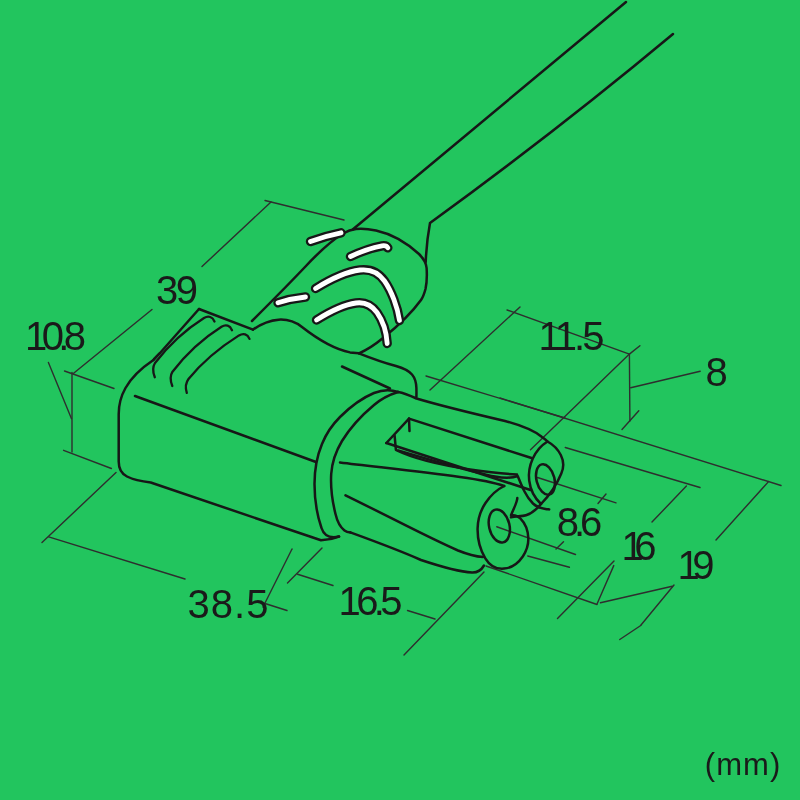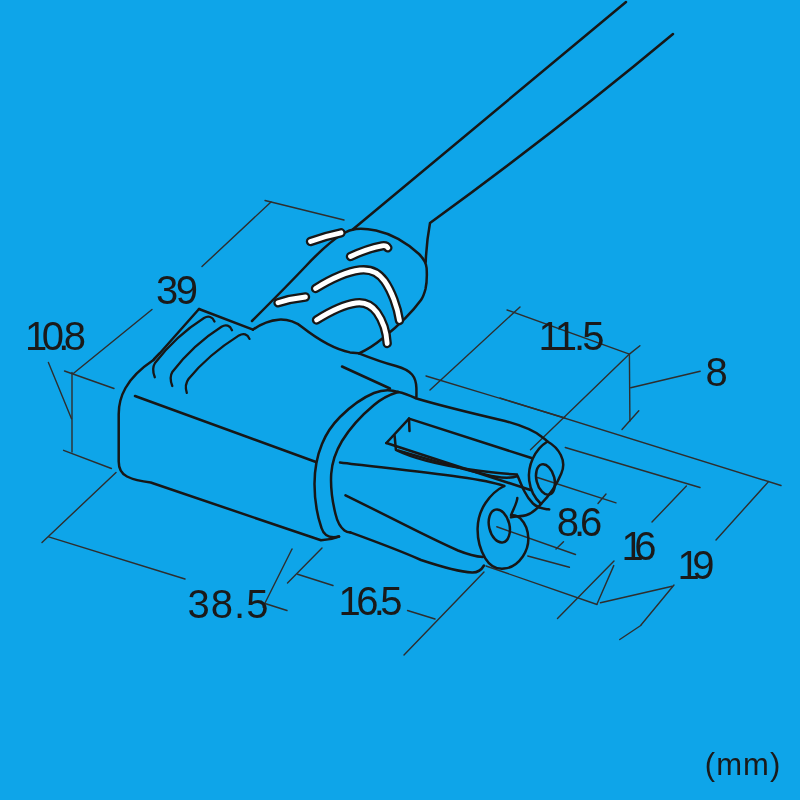--- a/index.html
+++ b/index.html
@@ -1,16 +1,16 @@
 <!DOCTYPE html>
 <html><head>
 <meta charset="utf-8">
 <style>
   html,body{margin:0;padding:0;background:#ffffff;}
-  #wrap{width:800px;height:800px;position:relative;background:#0ea5e9;}
+  #wrap{width:800px;height:800px;position:relative;background:#22c55e;}
   svg{position:absolute;left:0;top:0;}
   text{font-family:"Liberation Sans",sans-serif;fill:#1a1a1a;}
 </style>
 </head>
 <body>
 <div id="wrap">
 <svg width="800" height="800" viewBox="0 0 800 800">
 
 <g fill="none" stroke="#2e2e2e" stroke-width="1.4" stroke-linecap="round">
 

